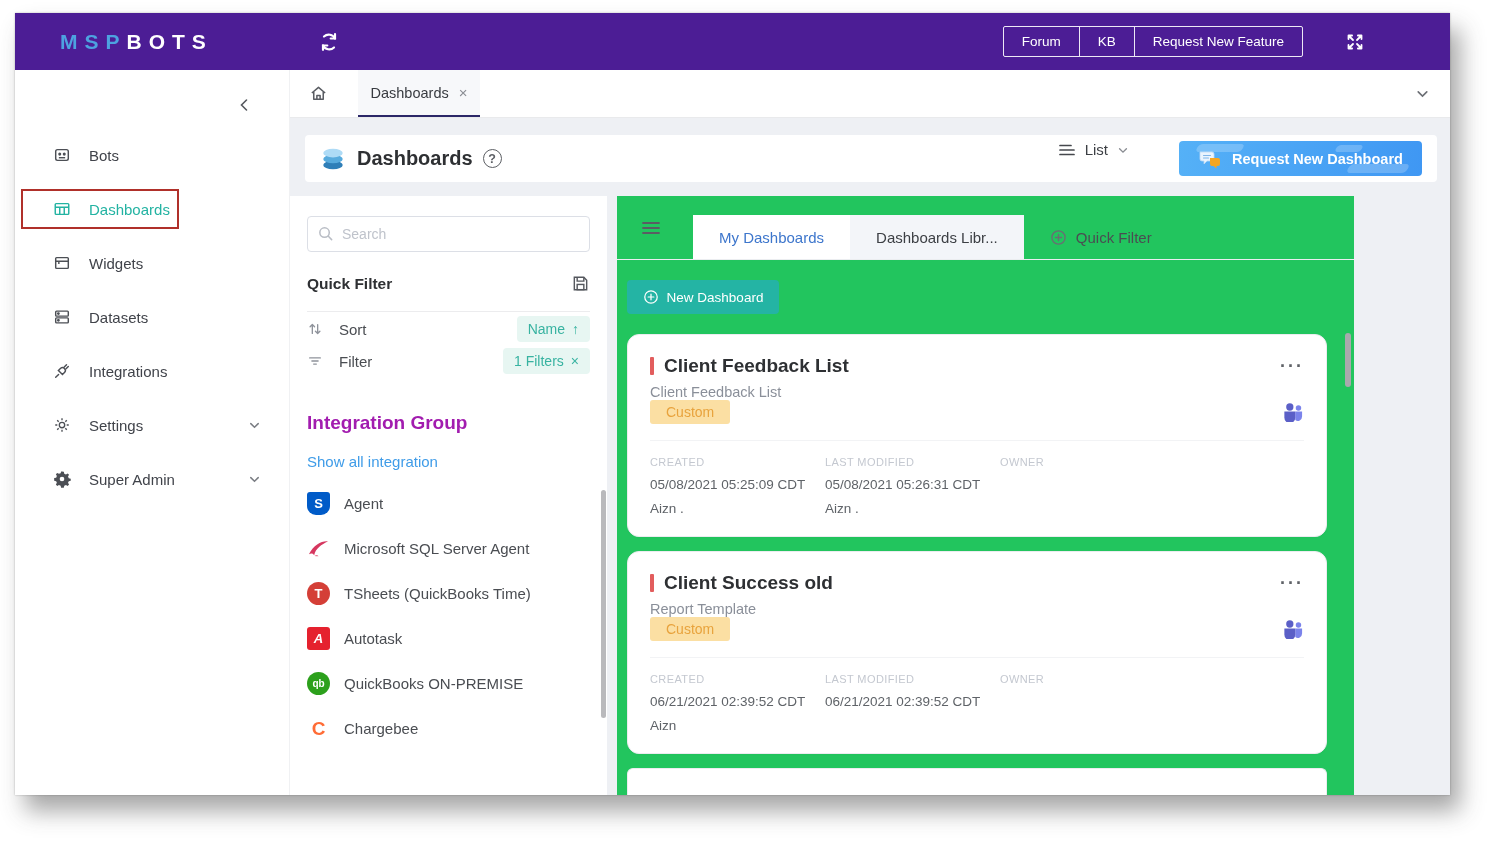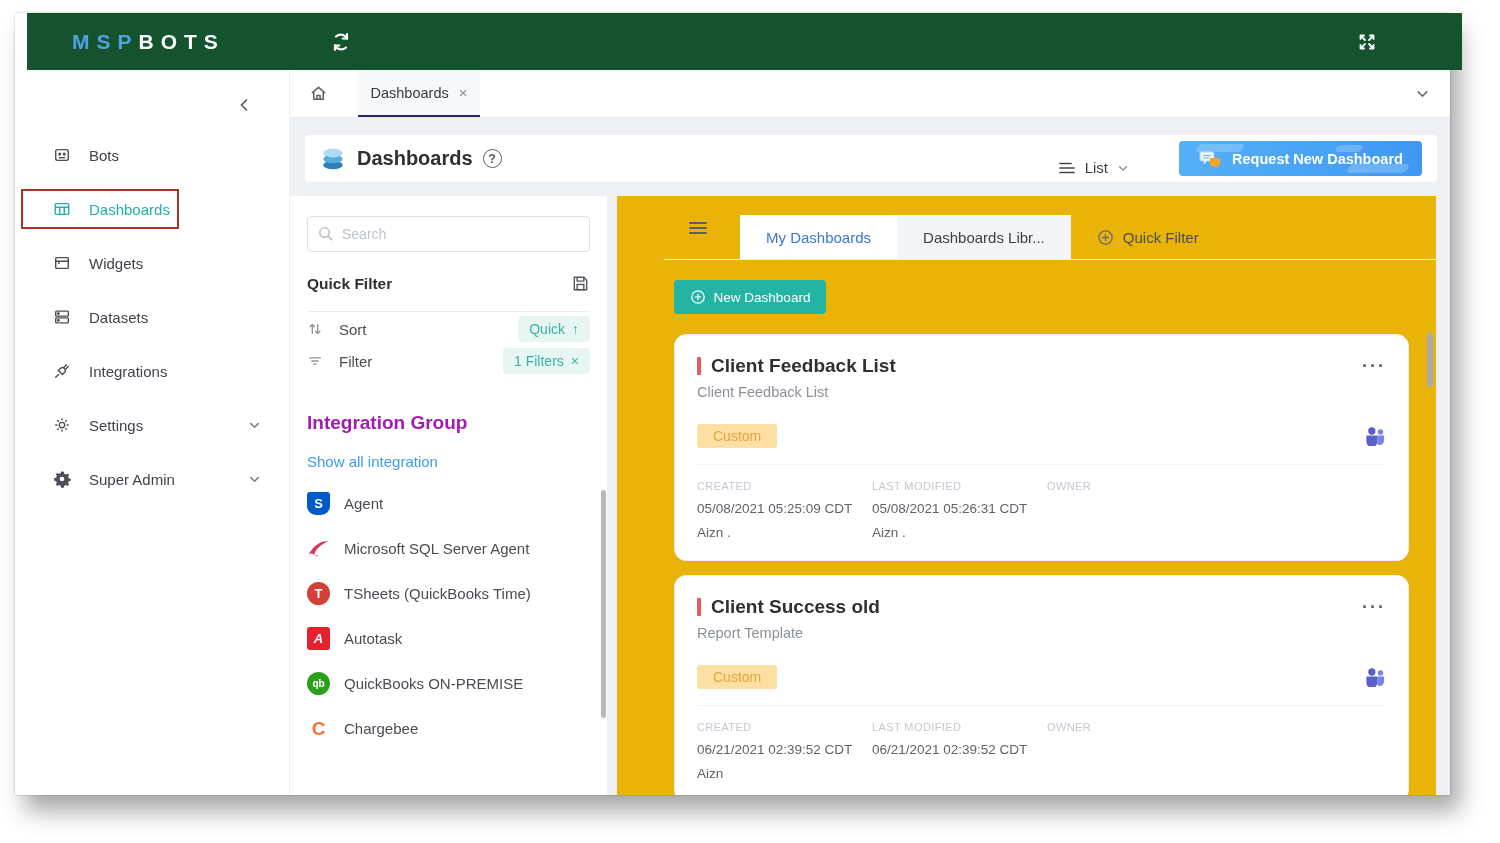--- a/index.html
+++ b/index.html
@@ -11,23 +11,22 @@
   }
   .app {
     position:absolute; left:15px; top:13px; width:1435px; height:782px;
     background:#fff;
     box-shadow:0 0 2px rgba(0,0,0,.25), 10px 16px 22px rgba(60,60,60,.45);
   }
 
   
   .navbar {
     position:absolute; left:0; top:0; width:100%; height:57px;
-    background:#14532d; display:flex; align-items:center;
+    background:#4c1d95; display:flex; align-items:center;
     padding:0 85px 0 45px;
-    margin-left:12px;
   }
   .logo { display:flex; align-items:baseline; cursor:pointer; }
   .logo .msp { color:#4da2e0; font-size:21px; font-weight:700; letter-spacing:7px; }
   .logo .bots { color:#ffffff; font-size:21px; font-weight:700; letter-spacing:7px; }
   .nav-sync { margin-left:105px; display:flex; align-items:center; cursor:pointer; }
   .nav-right { margin-left:auto; display:flex; align-items:center; }
   .nav-btn-group { display:flex; border:1px solid rgba(255,255,255,.9); border-radius:2px; }
   .nav-btn {
     color:#fff; font-size:13.5px; padding:7px 18px; cursor:pointer; white-space:nowrap;
   }
@@ -79,21 +78,21 @@
   .page-header {
     position:absolute; left:15px; top:65px; width:1132px; height:47px;
     background:#fff; border-radius:4px; display:flex; align-items:center; padding:0 15px;
   }
   .ph-title { font-size:20px; font-weight:700; color:#2e3033; margin-left:11px; }
   .help-icon {
     margin-left:10px; width:19px; height:19px; border:1.6px solid #5c5f64; border-radius:50%;
     display:flex; align-items:center; justify-content:center;
     font-size:12.5px; color:#5c5f64; font-weight:700; cursor:pointer;
   }
-  .ph-right { margin-left:auto; display:flex; align-items:flex-end; }
+  .ph-right { margin-left:auto; display:flex; align-items:flex-start; }
   .view-select { display:flex; align-items:center; gap:9px; cursor:pointer; margin-right:50px; }
   .view-select .v-label { font-size:15px; color:#3c3f44; }
   .request-btn {
     position:relative; overflow:hidden; width:243px; height:35px; border:none; border-radius:4px;
     background:linear-gradient(100deg,#55b1f7 0%,#3f97f3 100%);
     color:#fff; font-size:14.5px; font-weight:700; cursor:pointer;
     display:flex; align-items:center; justify-content:center; gap:10px;
   }
   .request-btn .streak { position:absolute; background:rgba(255,255,255,.22); border-radius:8px; transform:skewX(-30deg); }
   .st1 { width:46px; height:8px; left:18px; top:3px; }
@@ -143,22 +142,22 @@
   .icon-chargebee { background:#fff; color:#ff6c36; font-size:19px; font-weight:800; }
   .icon-hubspot { background:#ff5c35; border-radius:4px; }
   .icon-mssql { background:transparent; }
   .panel-scrollbar {
     position:absolute; right:1px; top:294px; width:5px; height:228px;
     background:#b9b9bc; border-radius:3px; cursor:pointer;
   }
 
   
   .main-panel {
-    position:absolute; left:327px; top:126px; width:819px; height:599px;
-    background:#eab308; overflow:hidden;padding-left:47px;
+    position:absolute; left:327px; top:126px; width:737px; height:599px;
+    background:#22c55e; overflow:hidden;
   }
   .main-header {
     height:64px; border-bottom:1px solid #ebedf0; display:flex; align-items:flex-end;
   }
   .burger { align-self:center; margin:0 0 0 24px; cursor:pointer; color:#5a5d63; display:flex; }
   .m-tabs { display:flex; margin-left:32px; height:44px; }
   .m-tab {
     height:44px; display:flex; align-items:center; justify-content:center;
     font-size:15px; cursor:pointer; padding:0 26px;
   }
@@ -174,21 +173,21 @@
   .cards { margin:20px 27px 0 10px; }
   .card {
     background:#fff; border:1px solid #ececf0; border-radius:12px;
     padding:20px 22px; margin-bottom:14px; box-shadow:0 1px 2px rgba(0,0,0,.02);
   }
   .card-title-row { display:flex; align-items:center; }
   .red-bar { width:4px; height:18px; background:#e25d5d; border-radius:1px; margin-right:10px; }
   .card-title { font-size:19px; font-weight:700; color:#2e3033; }
   .more-btn { margin-left:auto; color:#5f6267; font-size:18px; letter-spacing:2px; font-weight:700; cursor:pointer; line-height:10px; }
   .card-sub { margin-top:7px; font-size:14.5px; color:#8a8f99; }
-  .badge-row { margin-top:24px; display:flex; align-items:center; }
+  .badge-row { margin-top:0; display:flex; align-items:center; }
   .badge {
     background:#fbdfa3; color:#e8a33d; font-size:14px; padding:4px 16px; border-radius:3px;
   }
   .teams-ic { margin-left:auto; cursor:pointer; display:flex; }
   .card-divider { margin-top:16px; border-top:1px solid #f2f3f5; }
   .meta-row { margin-top:15px; display:flex; }
   .meta-col { width:175px; }
   .meta-col.owner { width:auto; }
   .meta-label { font-size:11px; color:#c4c8d0; letter-spacing:.4px; }
   .meta-value { margin-top:9px; font-size:13.5px; color:#5f6368; white-space:nowrap; }
@@ -212,20 +211,25 @@
     </div>
     <div class="nav-sync">
       <svg width="22" height="22" viewBox="0 0 22 22" fill="none" stroke="#ffffff" stroke-width="2.2" stroke-linecap="round">
         <path d="M6 5.5a7 7 0 0 1 11 2"></path>
           <path d="M17 3.2v4.3h-4.3"></path>
         <path d="M16 16.5a7 7 0 0 1-11-2"></path>
           <path d="M5 18.8v-4.3h4.3"></path>
       </svg>
     </div>
     <div class="nav-right">
+      <div class="nav-btn-group">
+        <div class="nav-btn">Forum</div>
+        <div class="nav-btn">KB</div>
+        <div class="nav-btn">Request New Feature</div>
+      </div>
       <div class="nav-fullscreen">
         <svg width="20" height="20" viewBox="0 0 20 20" fill="none" stroke="#ffffff" stroke-width="1.8" stroke-linecap="round">
           <path d="M8 8 3.5 3.5M3.5 3.5h3.6M3.5 3.5v3.6"></path>
           <path d="M12 8l4.5-4.5M16.5 3.5h-3.6M16.5 3.5v3.6"></path>
           <path d="M12 12l4.5 4.5M16.5 16.5h-3.6M16.5 16.5v-3.6"></path>
           <path d="M8 12l-4.5 4.5M3.5 16.5h3.6M3.5 16.5v-3.6"></path>
         </svg>
       </div>
     </div>
   </div>
@@ -413,21 +417,21 @@
 
       <div class="crit-row">
         <span class="c-icon">
           <svg width="16" height="16" viewBox="0 0 18 18" fill="none" stroke="currentColor" stroke-width="1.5" stroke-linecap="round">
               <path d="M6 14V4M6 4 3.5 6.5M6 4l2.5 2.5"></path>
               <path d="M12 4v10M12 14l-2.5-2.5M12 14l2.5-2.5"></path>
             </svg>
         </span>
         <span class="c-label">Sort</span>
         <span class="chip">
-          <span class="chip-text">Quick</span>
+          <span class="chip-text">Name</span>
           <span class="chip-arrow">↑</span>
         </span>
       </div>
 
       <div class="crit-row">
         <span class="c-icon">
           <svg width="16" height="16" viewBox="0 0 18 18" fill="none" stroke="currentColor" stroke-width="1.5" stroke-linecap="round">
               <path d="M3 5.5h12M5.5 9h7M7.5 12.5h3"></path>
             </svg>
         </span>

